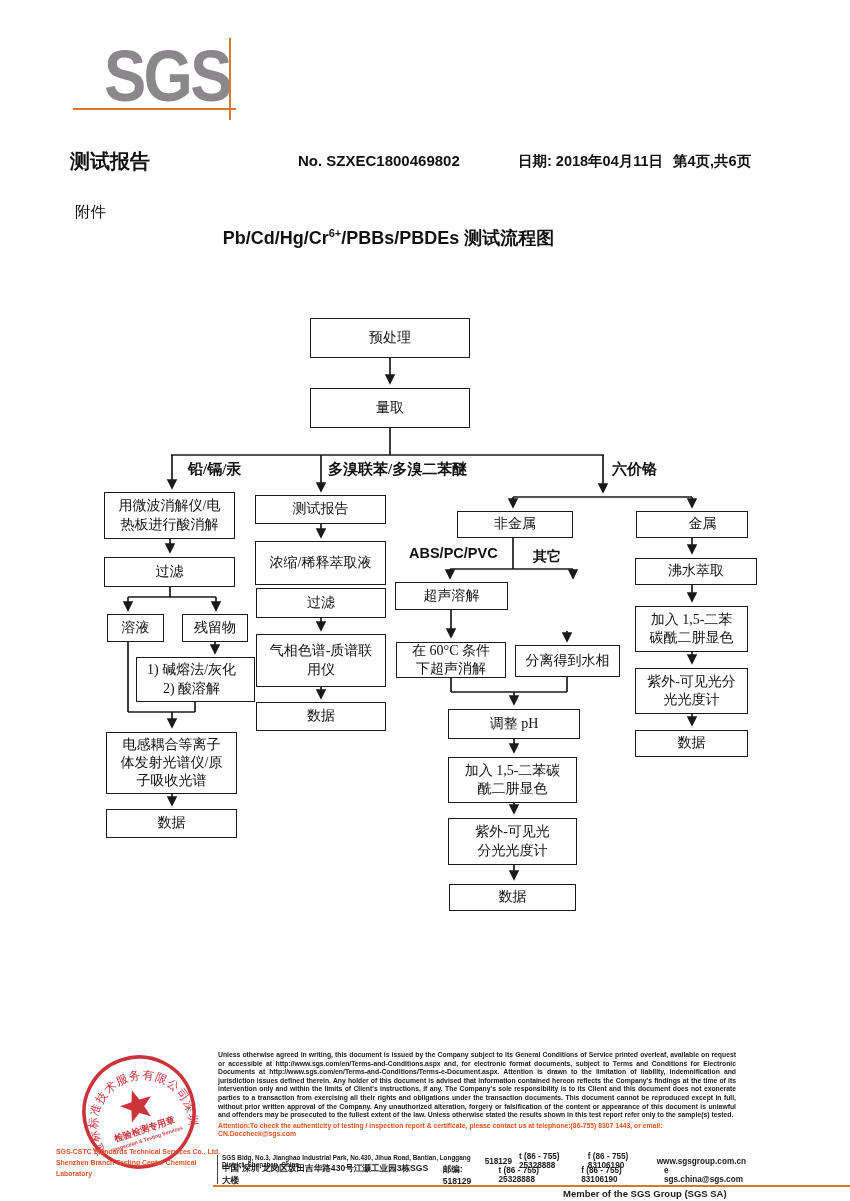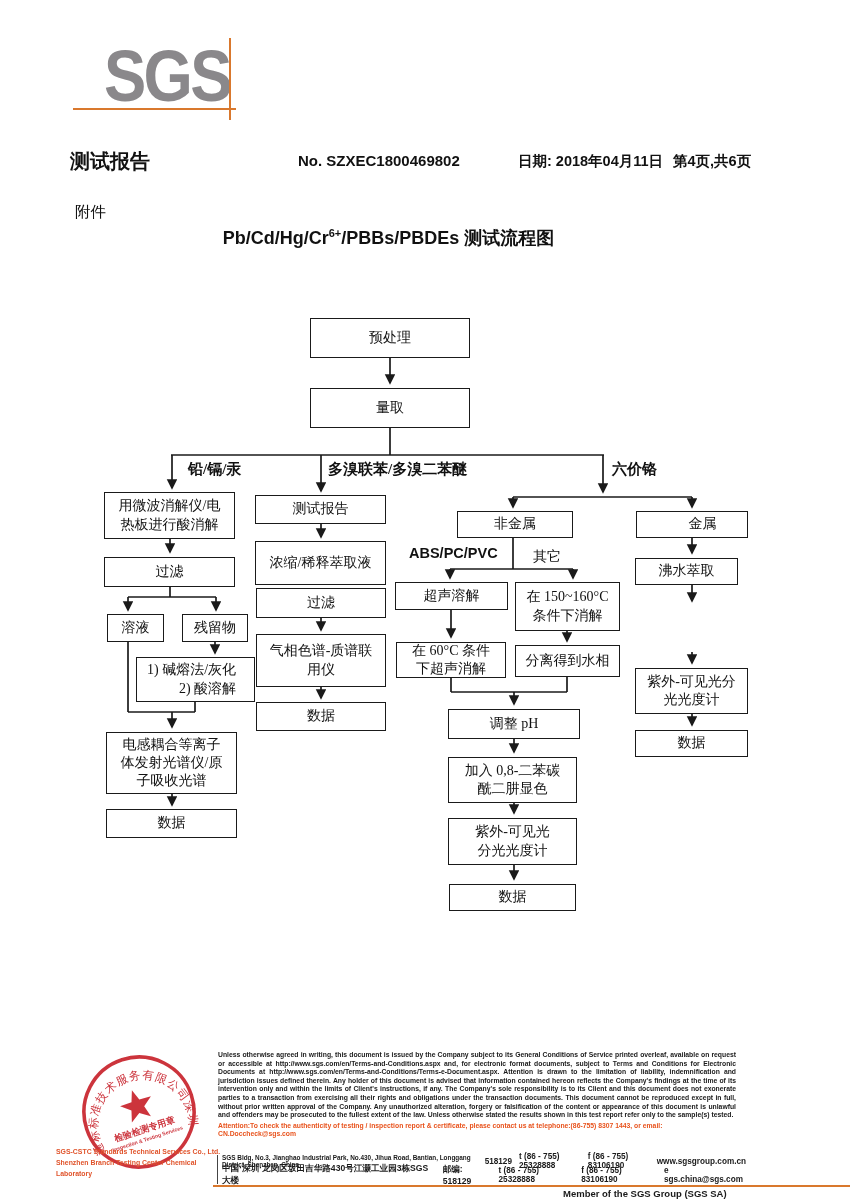--- a/index.html
+++ b/index.html
@@ -29,21 +29,21 @@
     font-family:"Liberation Sans", sans-serif;font-weight:700;font-size:18px;}
   .doc-title sup{font-size:11px;}
 
   .notes{position:absolute;left:80px;top:258px;font-size:14px;line-height:19px;}
   .notes div{white-space:pre;}
 
   
   .fb{position:absolute;border:1.5px solid #1a1a1a;background:#fff;box-sizing:border-box;
       display:flex;align-items:center;justify-content:center;text-align:center;
       font-size:14px;line-height:1.3;white-space:pre-line;}
-  .fb.la{justify-content:flex-start;text-align:right;padding-left:10px;}
+  .fb.la{justify-content:flex-start;text-align:center;padding-left:10px;}
   .flabel{position:absolute;font-weight:700;font-size:15px;white-space:nowrap;}
   .flabel.sans{font-family:"Liberation Sans", sans-serif;font-size:14.5px;}
   svg.wires{position:absolute;left:0;top:0;}
 
   
   .legal-block{position:absolute;left:218px;top:1051px;width:518px;
     font-family:"Liberation Sans", sans-serif;font-size:6.8px;line-height:8.6px;
     font-weight:600;text-align:justify;color:#1a1a1a;}
   .attention{color:#e8531d;margin-top:2px;text-align:left;}
   .addr-block{position:absolute;left:222px;top:1154px;width:524px;
@@ -150,42 +150,42 @@
   <div class="fb" style="left:255px;top:495px;width:131px;height:29px;">测试报告</div>
   <div class="fb" style="left:255px;top:541px;width:131px;height:44px;">浓缩/稀释萃取液</div>
   <div class="fb" style="left:256px;top:588px;width:130px;height:30px;">过滤</div>
   <div class="fb" style="left:256px;top:634px;width:130px;height:53px;">气相色谱-质谱联
 用仪</div>
   <div class="fb" style="left:256px;top:702px;width:130px;height:29px;">数据</div>
 
   <div class="fb" style="left:457px;top:511px;width:116px;height:27px;">非金属</div>
   <div class="fb" style="left:636px;top:511px;width:112px;height:27px;padding-left:21px;">金属</div>
   <div class="fb" style="left:395px;top:582px;width:113px;height:28px;">超声溶解</div>
-  <div class="fb" style="left:515px;top:582px;width:105px;height:49px;">在 150~160°C
-条件下消解</div>
   <div class="fb" style="left:396px;top:642px;width:110px;height:36px;">在 60°C 条件
 下超声消解</div>
   <div class="fb" style="left:515px;top:645px;width:105px;height:32px;">分离得到水相</div>
   <div class="fb" style="left:448px;top:709px;width:132px;height:30px;">调整 pH</div>
-  <div class="fb" style="left:448px;top:757px;width:129px;height:46px;">加入 0,8-二苯碳
+  <div class="fb" style="left:448px;top:757px;width:129px;height:46px;">加入 1,5-二苯碳
 酰二肼显色</div>
   <div class="fb" style="left:448px;top:818px;width:129px;height:47px;">紫外-可见光
 分光光度计</div>
   <div class="fb" style="left:449px;top:884px;width:127px;height:27px;">数据</div>
 
-  <div class="fb" style="left:635px;top:558px;width:103px;height:27px;">沸水萃取</div>
+  <div class="fb" style="left:635px;top:558px;width:122px;height:27px;">沸水萃取</div>
+  <div class="fb" style="left:635px;top:606px;width:113px;height:46px;">加入 1,5-二苯
+碳酰二肼显色</div>
   <div class="fb" style="left:635px;top:668px;width:113px;height:46px;">紫外-可见光分
 光光度计</div>
   <div class="fb" style="left:635px;top:730px;width:113px;height:27px;">数据</div>
 
   <div class="flabel" style="left:188px;top:460px;">铅/镉/汞</div>
   <div class="flabel" style="left:328px;top:460px;">多溴联苯/多溴二苯醚</div>
   <div class="flabel" style="left:612px;top:460px;">六价铬</div>
   <div class="flabel sans" style="left:409px;top:545px;">ABS/PC/PVC</div>
-  <div class="flabel" style="left:533px;top:548px;font-weight:400;font-size:14px;">其它</div>
+  <div class="flabel" style="left:533px;top:548px;font-weight:700;font-size:14px;">其它</div>
 
   <svg class="stamp" viewBox="0 0 120 120">
     <g transform="rotate(-18 60 60)" fill="#c8232c">
       <circle cx="60" cy="60" r="55" fill="none" stroke="#c8232c" stroke-width="3.6"></circle>
       <path id="ringpath" d="M 17,90 A 46,46 0 1 1 103,90" fill="none"></path>
       <text font-size="11.5" font-family="Liberation Sans, sans-serif" letter-spacing="1">
         <textPath href="#ringpath" startOffset="2">通标标准技术服务有限公司深圳分公司</textPath>
       </text>
       <polygon points="60,37 64.1,48.3 76.2,48.7 66.7,56.2 70,67.8 60,61 50,67.8 53.3,56.2 43.8,48.7 55.9,48.3"></polygon>
       <text x="60" y="81" text-anchor="middle" font-size="9" font-weight="bold">检验检测专用章</text>

